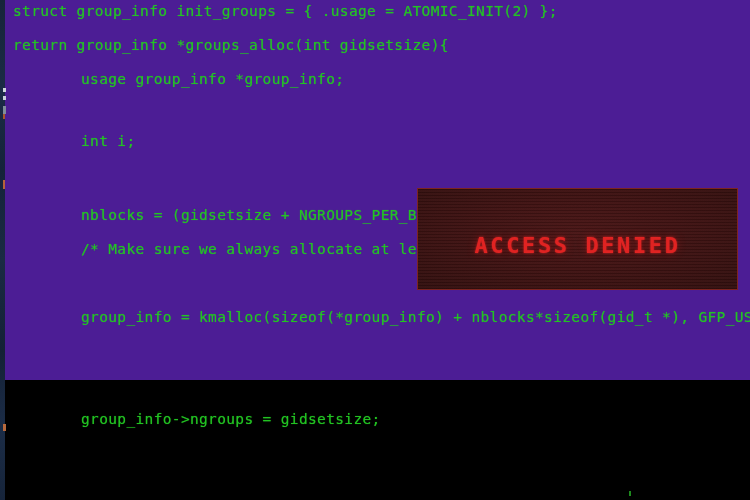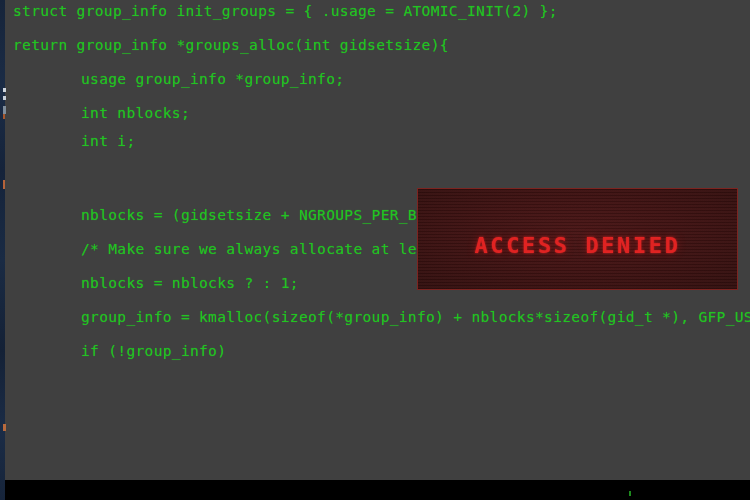--- a/index.html
+++ b/index.html
@@ -32,22 +32,22 @@
     position: absolute;
     z-index: 6;
   }
 
   
   #editor {
     position: absolute;
     left: 0;
     top: 0;
     width: 750px;
-    height: 480px;
-    background: #404040;
+    height: 380px;
+    background: #4c1d95;
     z-index: 1;
   }
   .code-line {
     position: absolute;
     left: 13px;
     white-space: pre;
     color: #22c322;
     font-size: 14.5px;
     line-height: 18px;
     letter-spacing: 0.35px;
@@ -120,31 +120,29 @@
 </head>
 <body>
 
 <div id="screen">
 
   <div id="editor">
 
     <div class="code-line" style="top:2px">struct group_info init_groups = { .usage = ATOMIC_INIT(2) };</div>
     <div class="code-line" style="top:36px">return group_info *groups_alloc(int gidsetsize){</div>
     <div class="code-line indent-1" style="top:70px">usage group_info *group_info;</div>
-    <div class="code-line indent-1" style="top:104px">int nblocks;</div>
     <div class="code-line indent-1" style="top:132px">int i;</div>
 
     <div class="clip-left">
       <div class="code-line indent-1" style="top:206px">nblocks = (gidsetsize + NGROUPS_PER_BLOCK - 1) / NGROUPS_PER_BLOCK;</div>
       <div class="code-line indent-1" style="top:240px">/* Make sure we always allocate at least one indirect block pointer */</div>
-      <div class="code-line indent-1" style="top:274px">nblocks = nblocks ? : 1;</div>
     </div>
 
     <div class="code-line indent-1" style="top:308px">group_info = kmalloc(sizeof(*group_info) + nblocks*sizeof(gid_t *), GFP_USER);</div>
-    <div class="code-line indent-1" style="top:342px">if (!group_info)</div>
+    <div class="code-line indent-1" style="top:410px">group_info-&gt;ngroups = gidsetsize;</div>
 
   </div>
 
   <div id="access-denied-overlay">
     <div id="access-denied-text">ACCESS DENIED</div>
   </div>
 
   <div id="bg-window-edge"></div>
   <div class="edge-artifact" style="left:3px;  top:88px;  width:3px; height:4px; background:#cfd6de;"></div>
   <div class="edge-artifact" style="left:3px;  top:96px;  width:3px; height:4px; background:#c8d0da;"></div>

